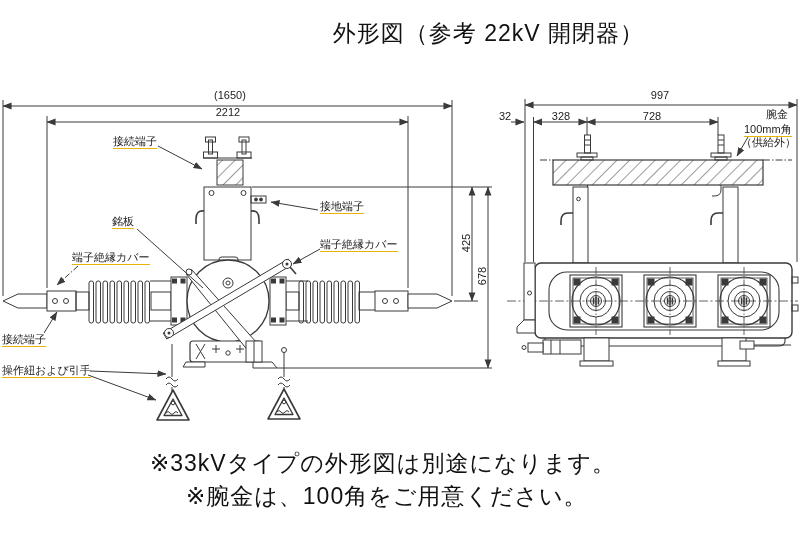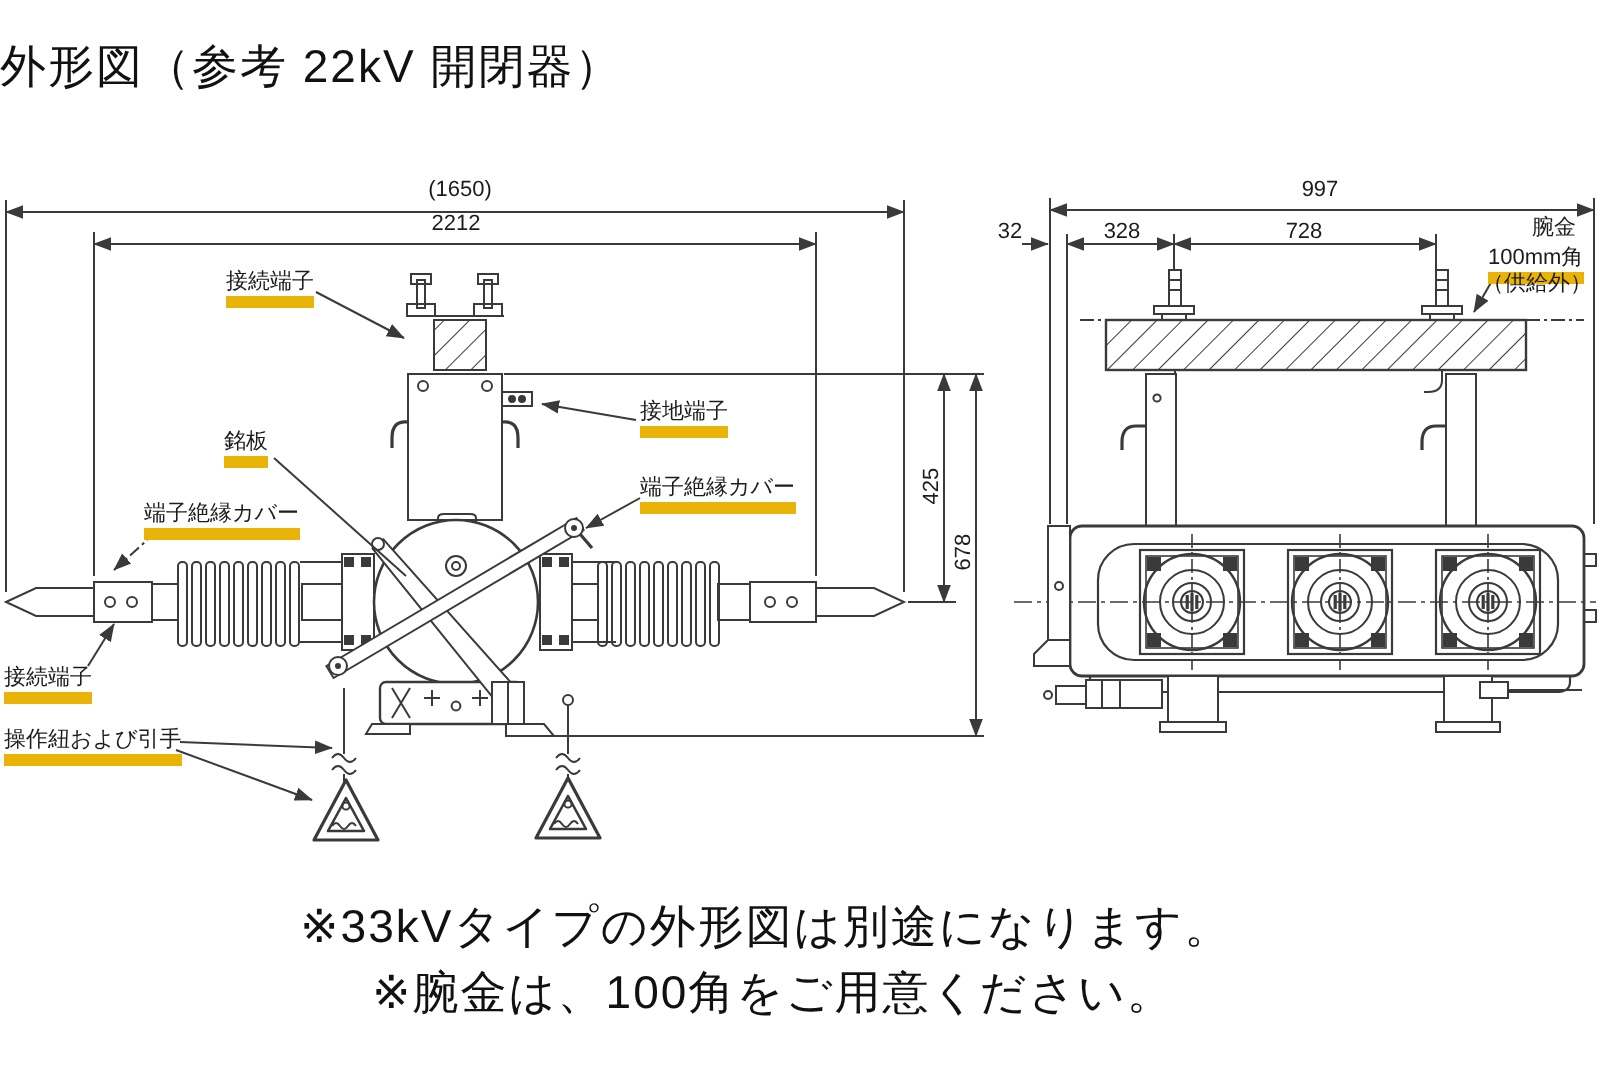--- a/index.html
+++ b/index.html
@@ -1,22 +1,22 @@
 <!DOCTYPE html>
 <html><head>
 <meta charset="utf-8">
 <style>
   html,body{margin:0;padding:0;}
   body{width:800px;height:545px;background:#ffffff;position:relative;overflow:hidden;
        font-family:"Liberation Sans","DejaVu Sans",sans-serif;color:#1c1c1c;}
   .lbl{position:absolute;font-size:11px;line-height:12px;white-space:nowrap;color:#1c1c1c;}
-  .u{border-bottom:6px solid #eab308;padding-bottom:1px;}
+  .u{border-bottom:1px solid #eab308;padding-bottom:1px;}
   .dim{position:absolute;font-size:11px;line-height:12px;white-space:nowrap;text-align:center;color:#1c1c1c;}
   .rot{transform:rotate(-90deg);transform-origin:center center;}
-  .title{position:absolute;top:18px;left:0;width:644px;text-align:left;font-size:23px;letter-spacing:1px;color:#111;}
+  .title{position:absolute;top:18px;left:0;width:644px;text-align:right;font-size:23px;letter-spacing:1px;color:#111;}
   .note{position:absolute;font-size:23px;letter-spacing:1px;color:#111;white-space:nowrap;}
   svg{position:absolute;left:0;top:0;}
 </style>
 </head>
 <body>
 
 <svg width="800" height="545" viewBox="0 0 800 545">
   <defs>
     <marker id="arw" viewBox="0 0 10 10" refX="9.5" refY="5" markerWidth="9" markerHeight="9" orient="auto-start-reverse">
       <path d="M0,1.2 L10,5 L0,8.8 z" fill="#3a3a3a"></path>

